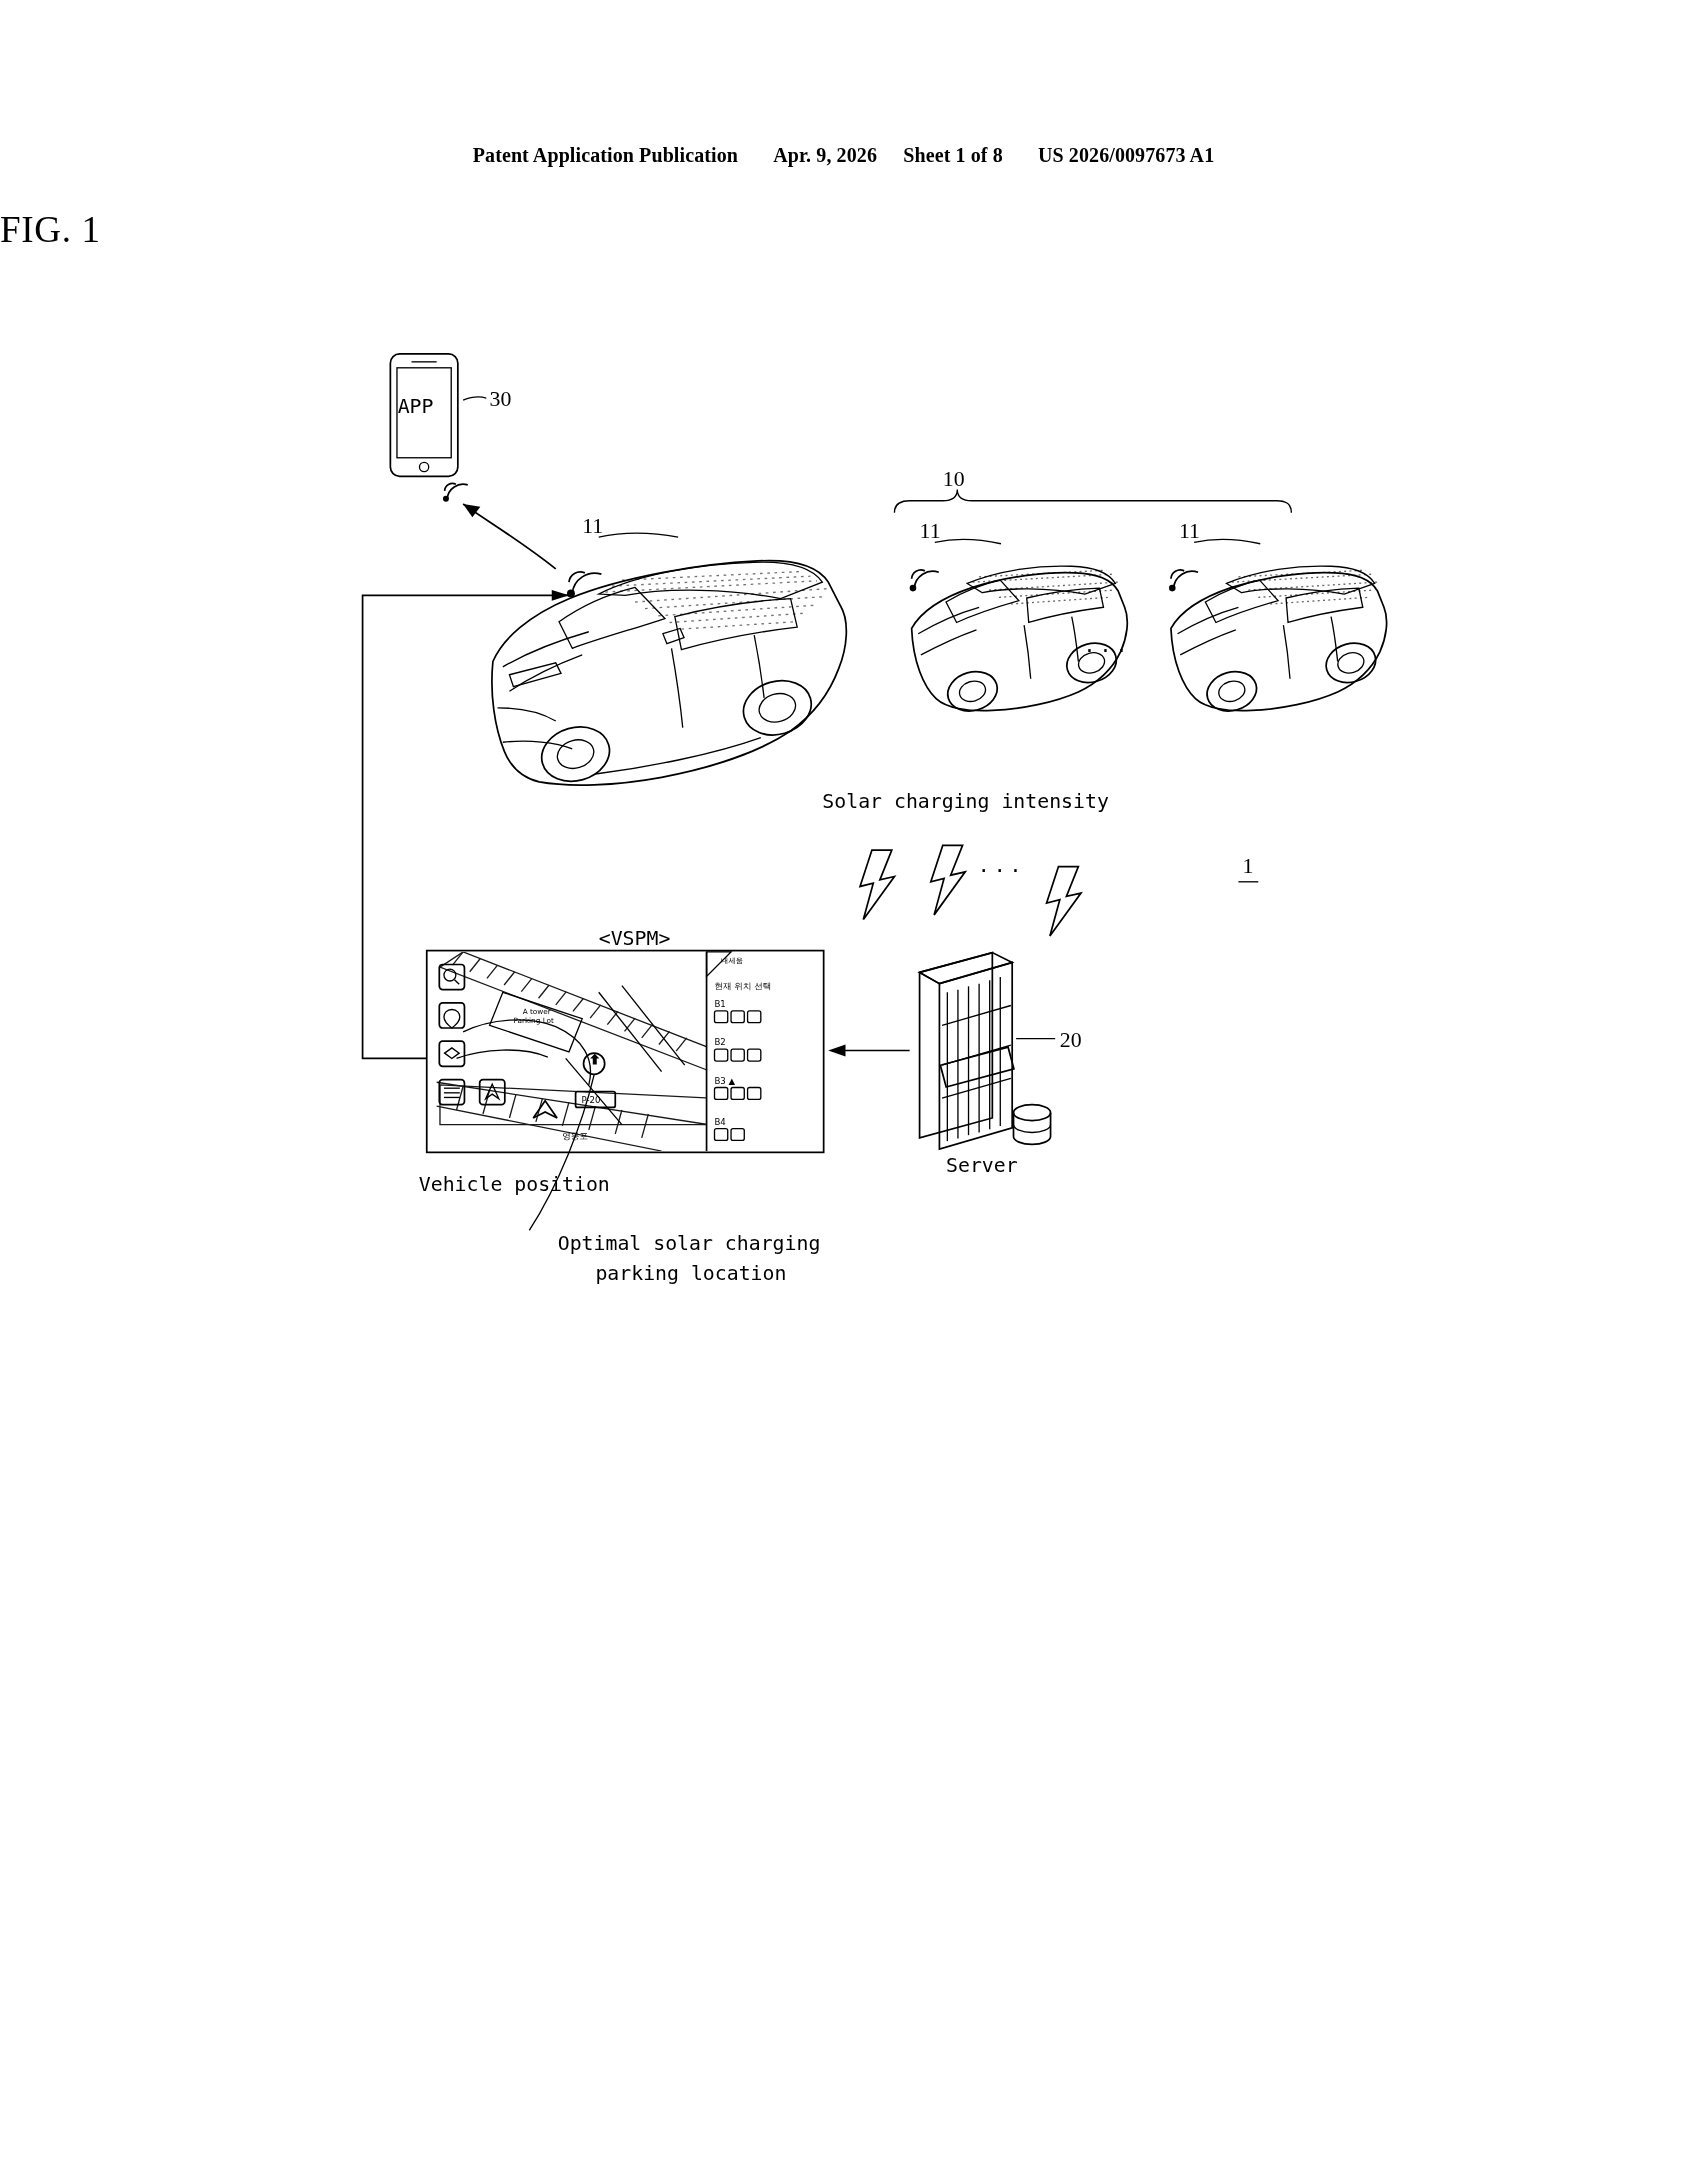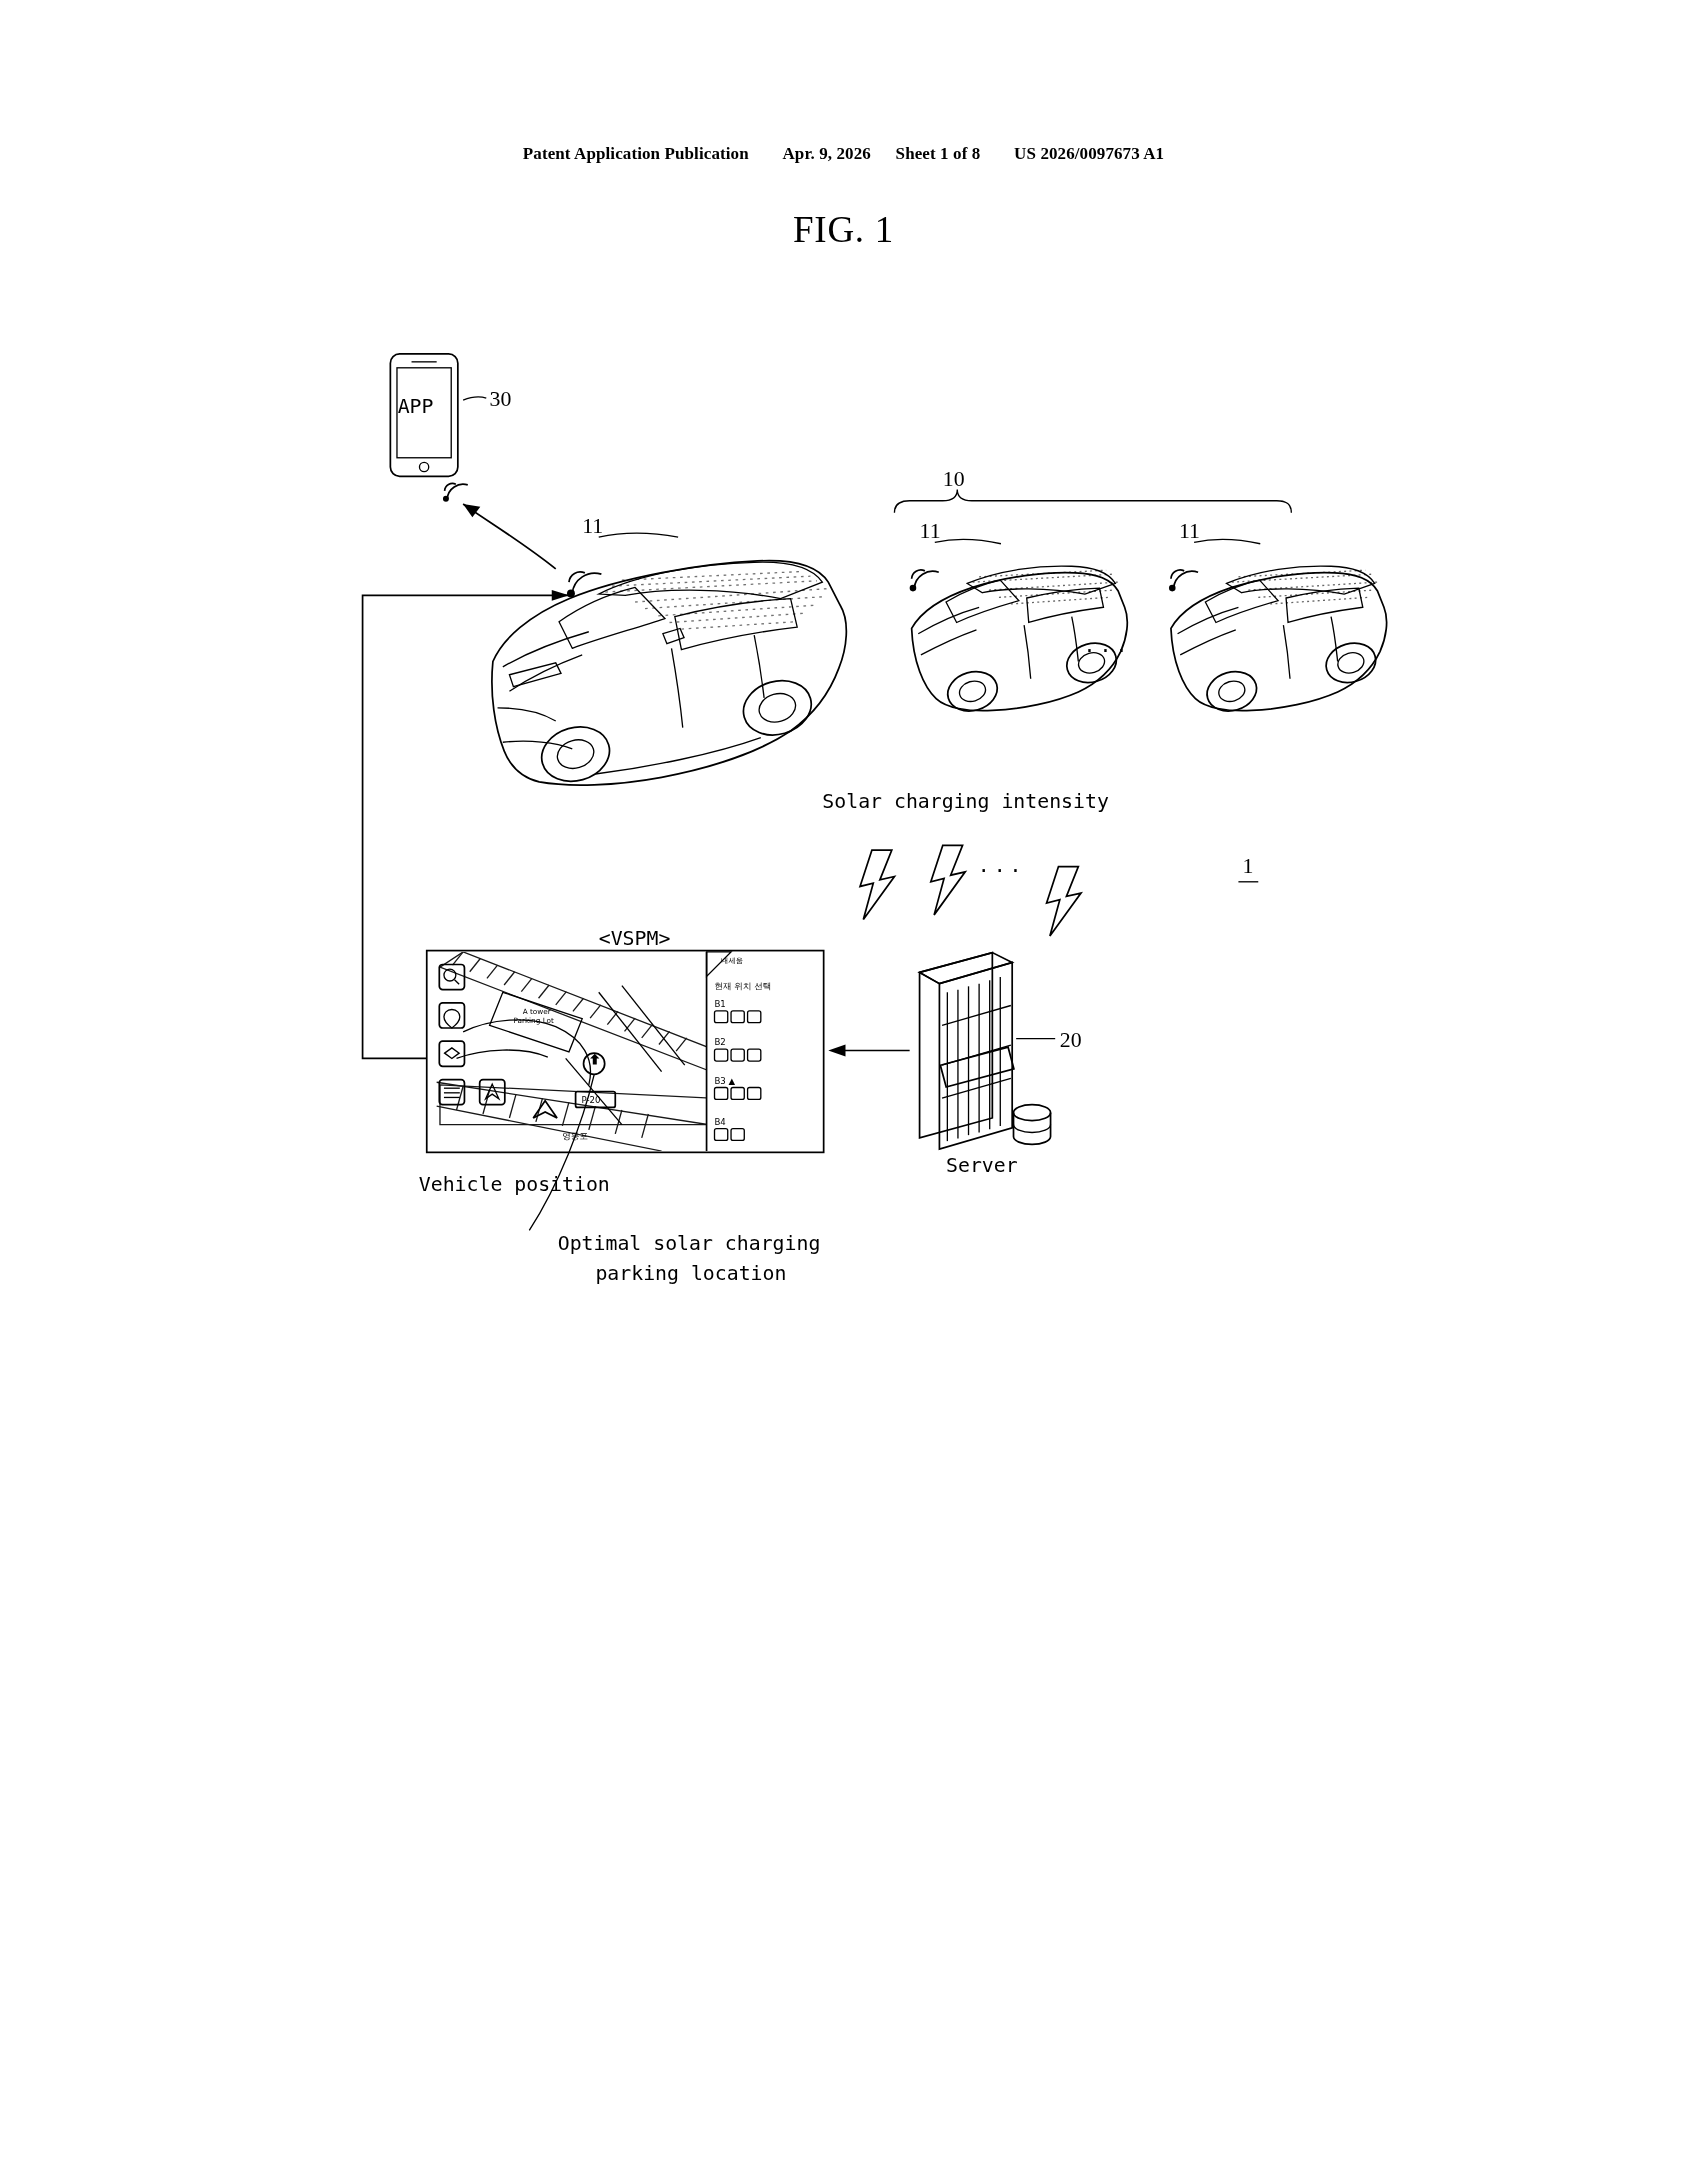--- a/index.html
+++ b/index.html
@@ -18,35 +18,35 @@
 
   
   .pub-header {
     position: absolute;
     top: 144px;
     left: 0;
     width: 1687px;
     text-align: center;
     font-family: "Liberation Serif", serif;
     font-weight: bold;
-    font-size: 17px;
+    font-size: 20px;
     letter-spacing: 0.1px;
     white-space: nowrap;
   }
   .pub-header span { display: inline-block; }
   .hdr-gap-1 { width: 25px; }
   .hdr-gap-2 { width: 16px; }
   .hdr-gap-3 { width: 25px; }
 
   .fig-title {
     position: absolute;
     top: 208px;
     left: 0;
     width: 1687px;
-    text-align: center;
+    text-align: left;
     font-family: "Liberation Serif", serif;
     font-size: 37px;
     letter-spacing: 0.7px;
   }
 
   
   #drawing {
     position: absolute;
     top: 0;
     left: 0;

